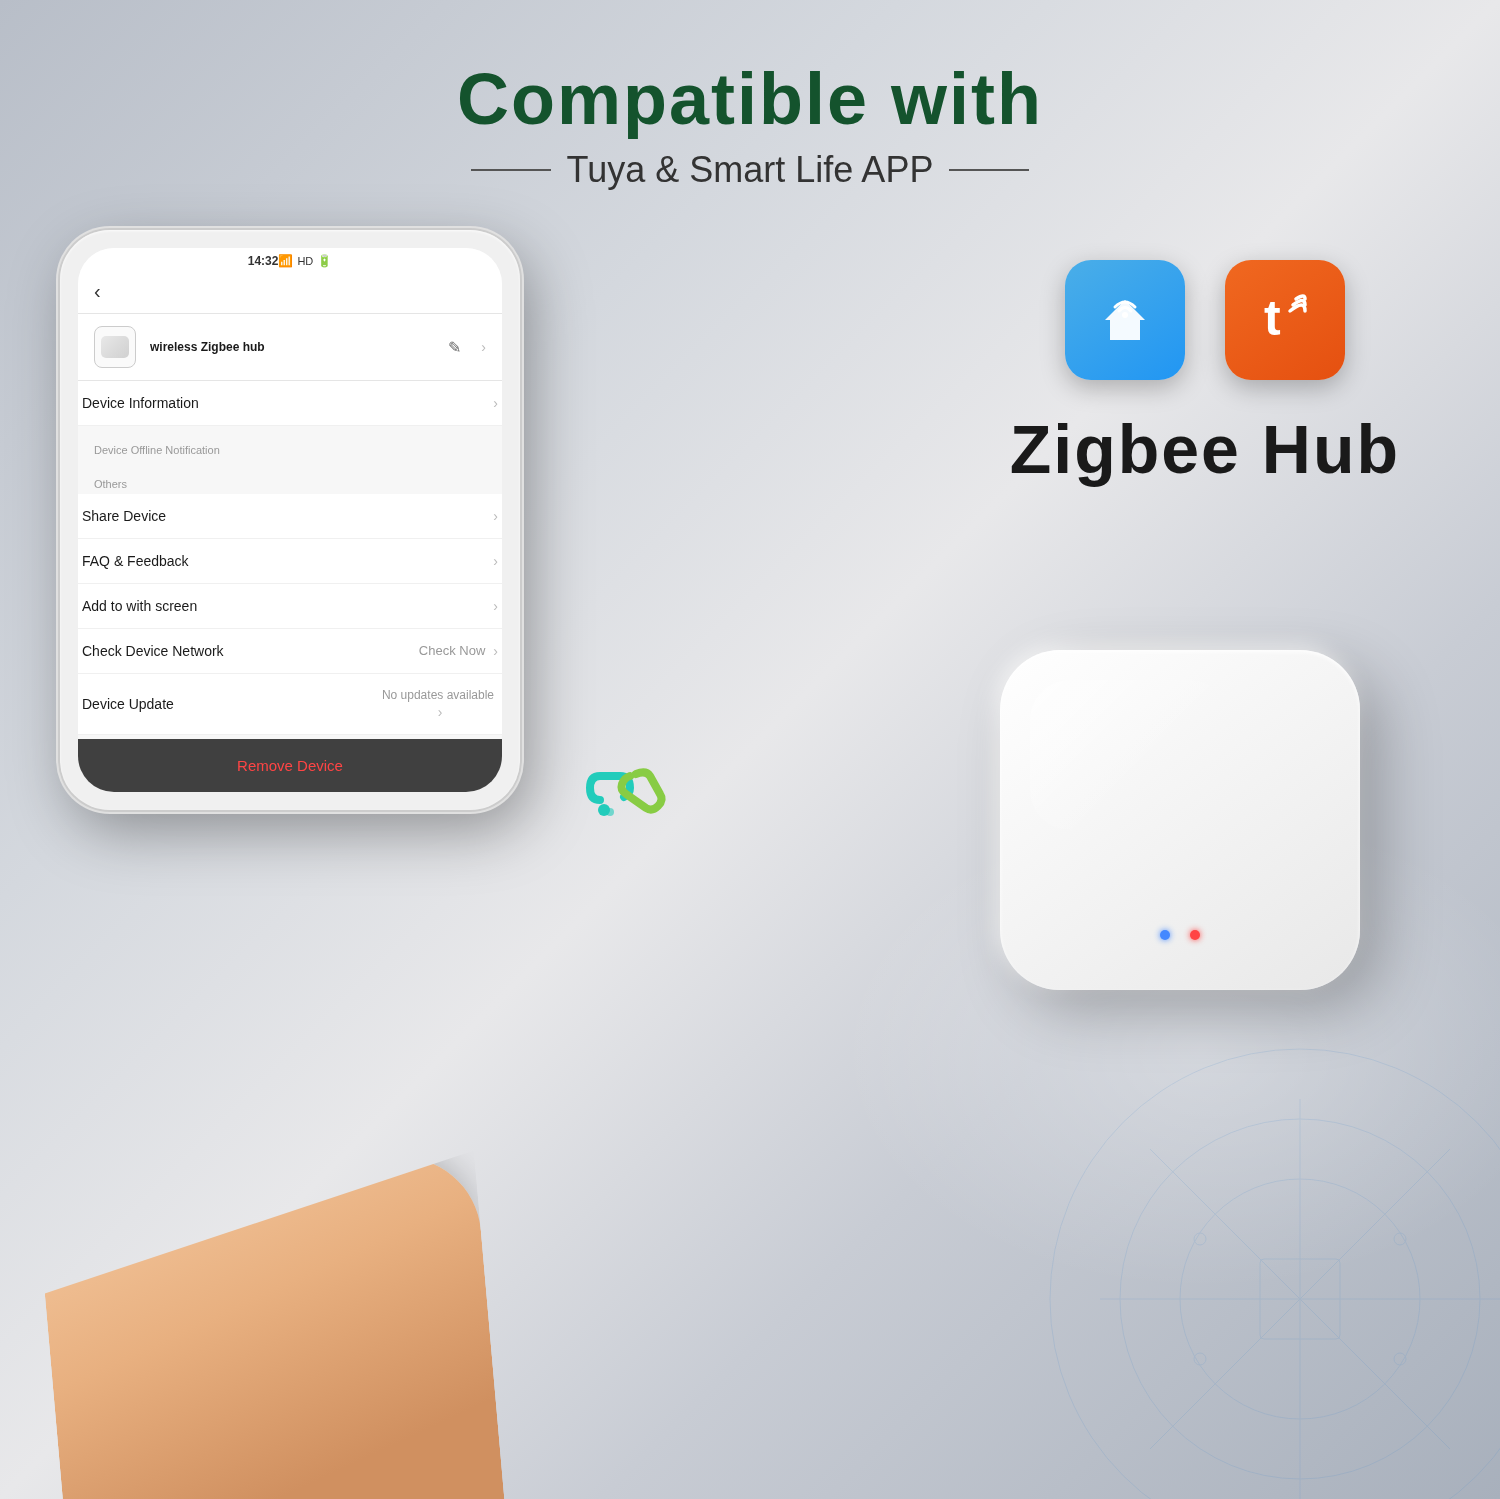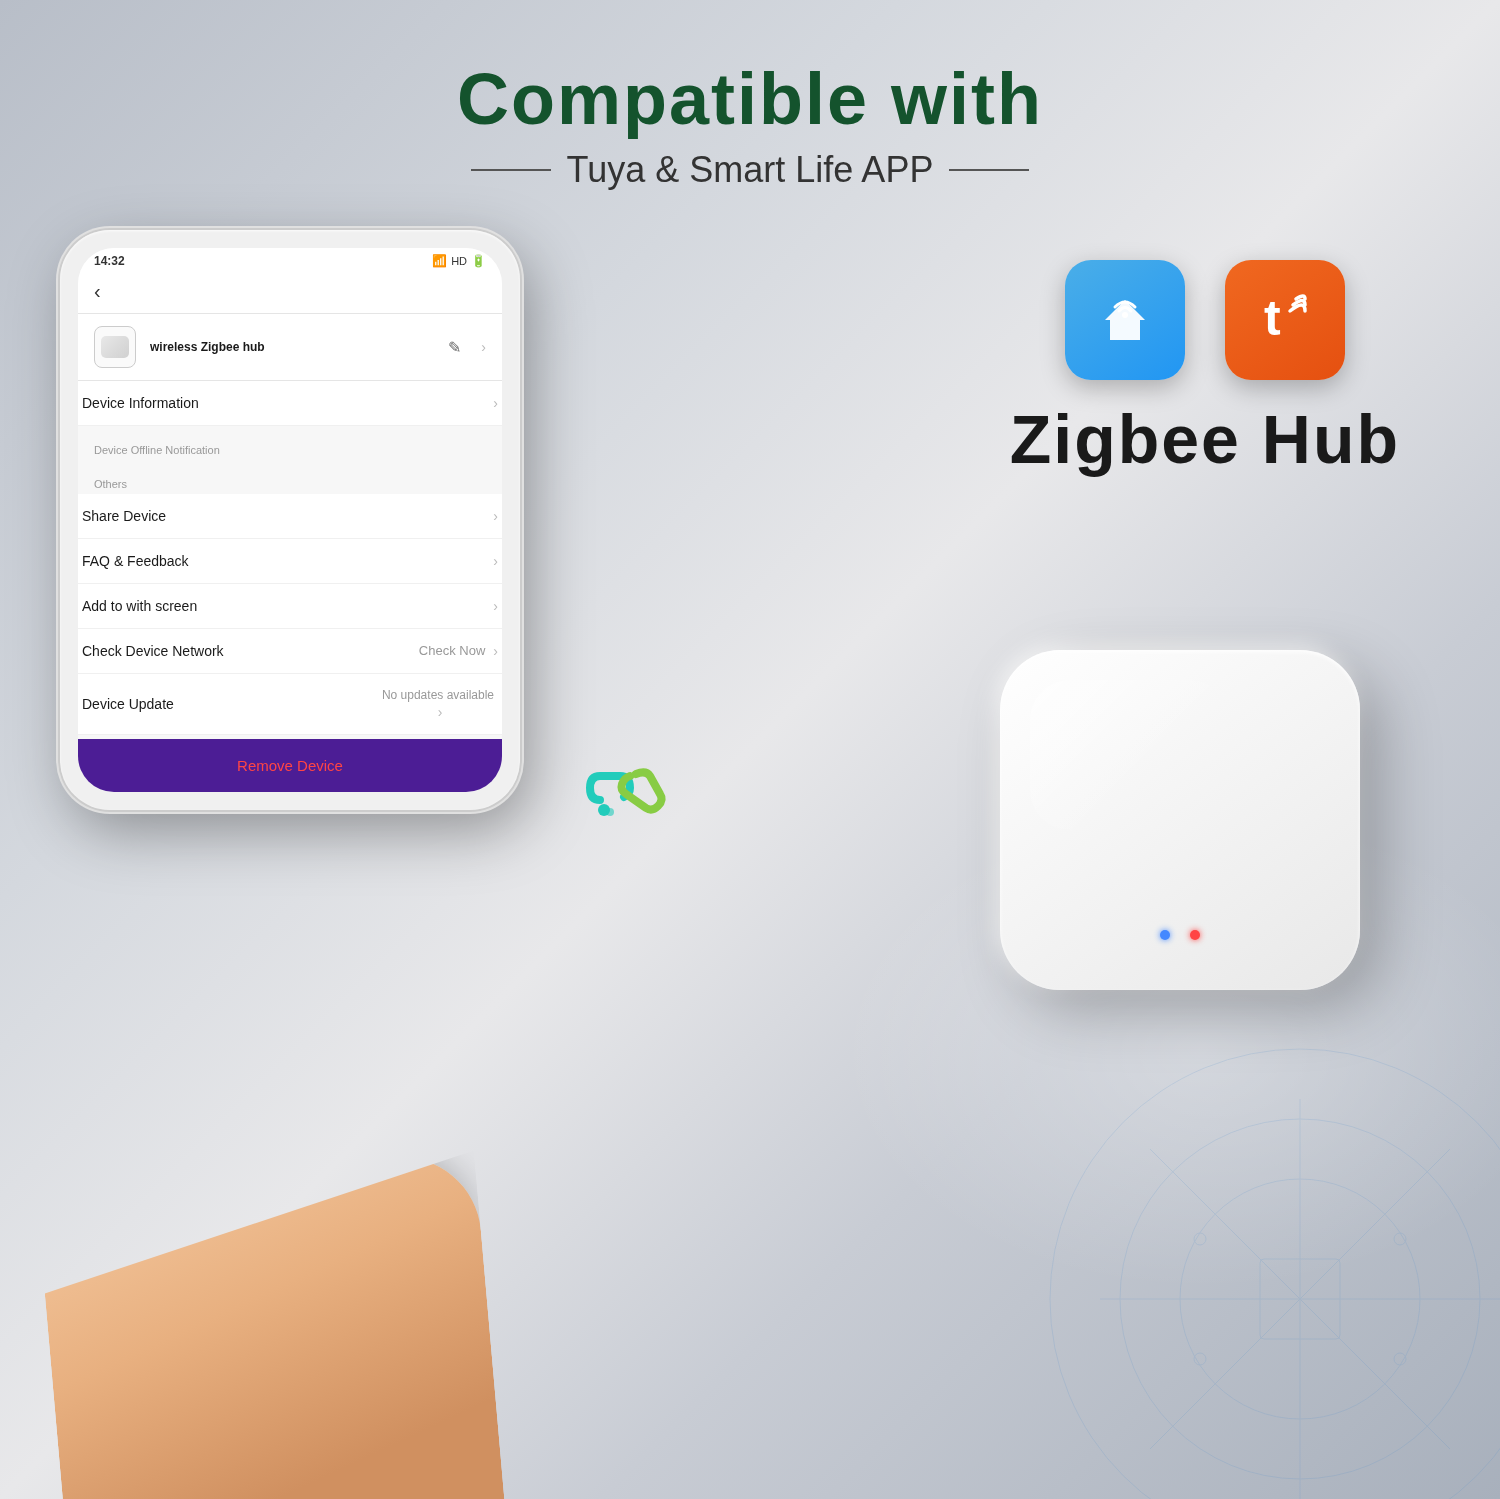--- a/index.html
+++ b/index.html
@@ -85,21 +85,21 @@
       background: #f7f7f7;
       border-radius: 36px;
       overflow: hidden;
       position: relative;
     }
     
     .status-bar {
       background: #fff;
       padding: 6px 16px 4px;
       display: flex;
-      justify-content: space-between;
+      justify-content: center;
       align-items: center;
       font-size: 11px;
       color: #333;
     }
     .status-left { font-weight: 600; font-size: 12px; }
     .status-right { display: flex; align-items: center; gap: 4px; font-size: 11px; }
     .app-navbar {
       background: #fff;
       padding: 8px 16px 10px;
       display: flex;
@@ -172,21 +172,21 @@
       top: 2px; left: 2px;
       box-shadow: 0 1px 3px rgba(0,0,0,0.3);
     }
 
     
     .check-now { font-size: 13px; color: #999; margin-right: 4px; }
     .no-updates { font-size: 12px; color: #999; margin-right: 4px; }
 
     
     .remove-device {
-      background: #4c1d95;
+      background: #404040;
       padding: 18px;
       text-align: center;
       font-size: 15px;
       color: #FF4444;
       font-weight: 500;
       margin-top: 4px;
     }
 
     
     .right-section {
@@ -216,20 +216,21 @@
     .app-icon-tuya {
       background: linear-gradient(145deg, #f06820, #e55010);
     }
     .app-icon svg { width: 70px; height: 70px; }
 
     .brand-label {
       font-size: 68px;
       font-weight: 900;
       color: #1a1a1a;
       letter-spacing: 2px;
+      margin-top: 10px;
       text-align: left;
     }
 
     
     .hub-device {
       position: absolute;
       right: 80px;
       top: 650px;
       z-index: 20;
       width: 420px; height: 380px;

